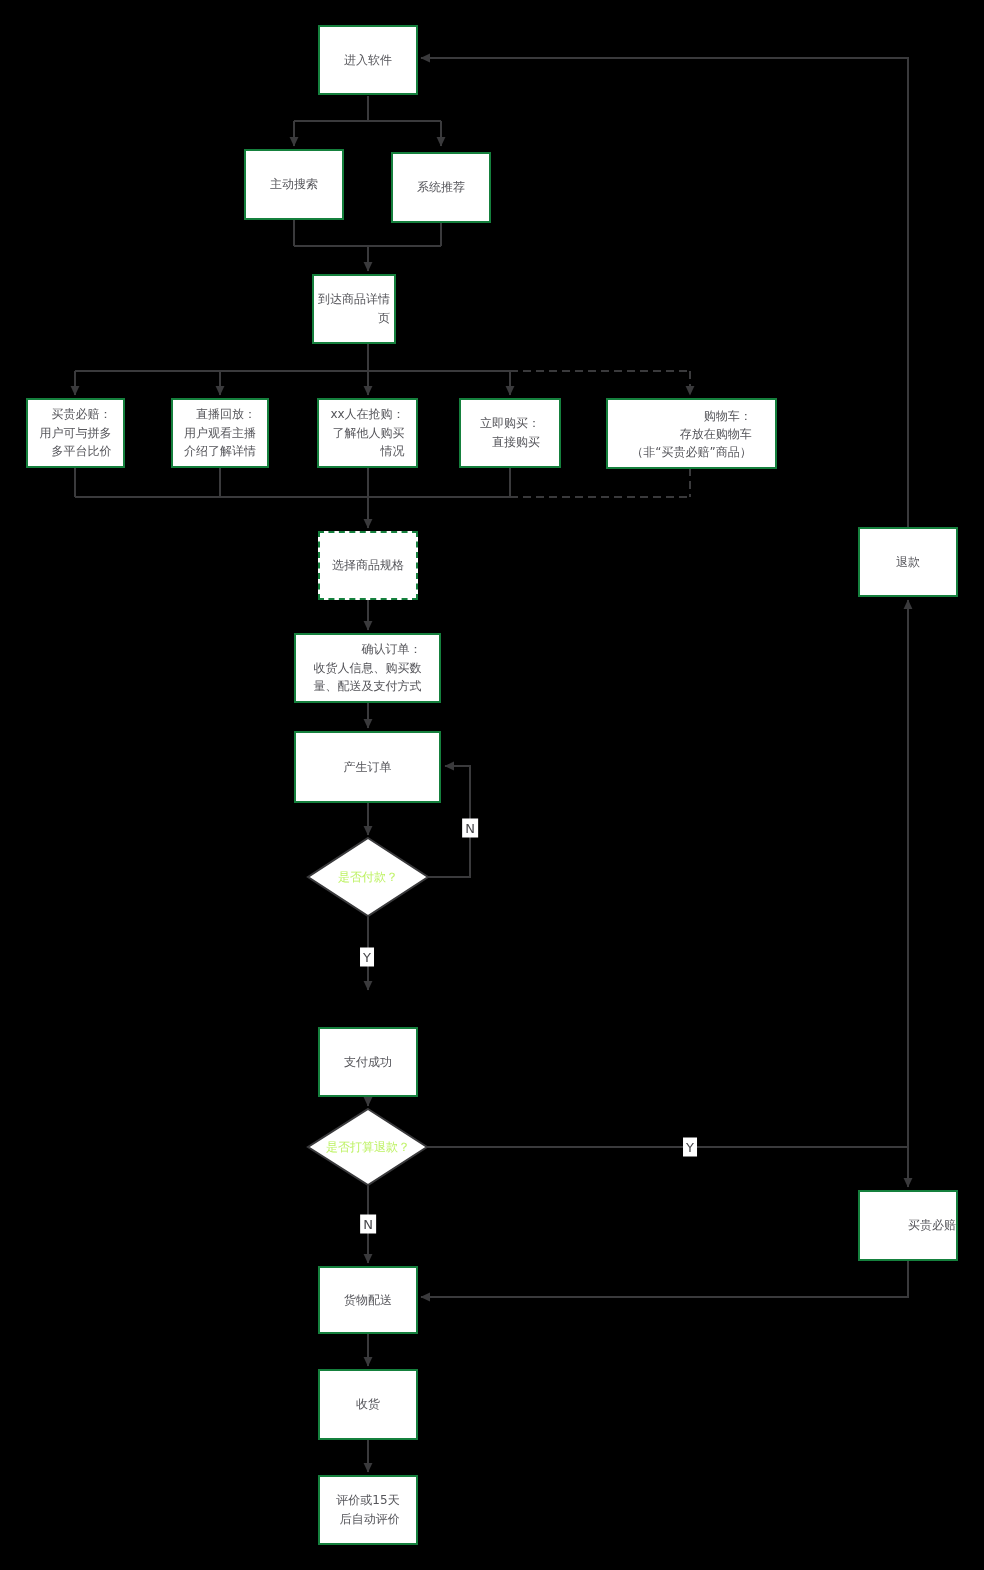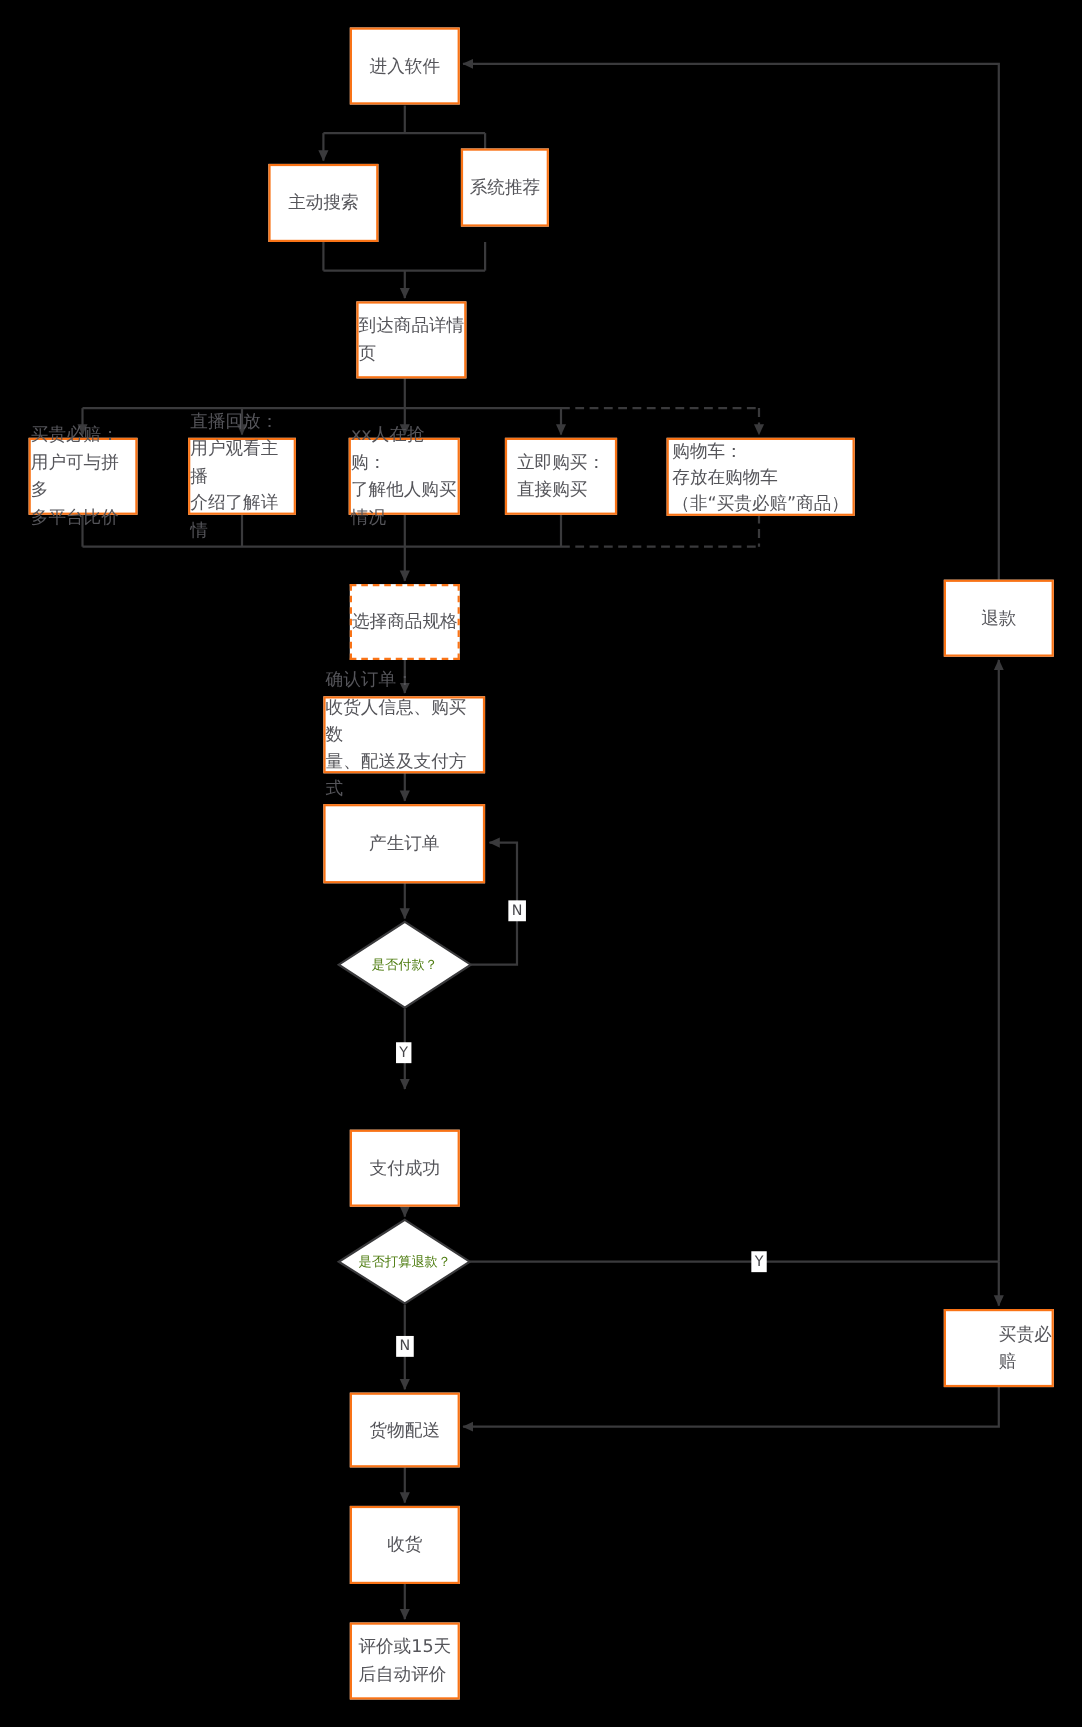--- a/index.html
+++ b/index.html
@@ -2,29 +2,29 @@
 <html><head>
 <meta charset="utf-8">
 <style>
   html,body { margin:0; padding:0; background:#000; }
   .canvas {
     position:relative; width:984px; height:1570px; background:#000000;
     font-family:"DejaVu Sans","Liberation Sans",sans-serif; overflow:hidden;
   }
   .wires { position:absolute; left:0; top:0; }
   .node {
-    position:absolute; background:#ffffff; border:2px solid #f97316;
+    position:absolute; background:#ffffff; border:2px solid #15803d;
     box-sizing:border-box; display:flex; align-items:center; justify-content:center;
-    text-align:left; color:#55555a; font-size:16px; line-height:1.55;
+    text-align:right; color:#55555a; font-size:12px; line-height:1.55;
     white-space:pre-line;
   }
   .node.dashed { border-style:dashed; }
   .dtext {
     position:absolute; display:flex; align-items:center; justify-content:center;
-    text-align:center; color:#4d7c0f; font-size:12px; white-space:pre-line;
+    text-align:center; color:#bef264; font-size:12px; white-space:pre-line;
   }
   .elabel {
     position:absolute; background:#ffffff; color:#48484c; font-size:13px;
     line-height:17px; padding:1px 3px; transform:translate(-50%,-50%);
   }
 </style>
 </head>
 <body>
 
 <div class="canvas">
@@ -86,22 +86,22 @@
       <path d="M368,1334 V1366" marker-end="url(#arw)"></path>
       <path d="M368,1440 V1472" marker-end="url(#arw)"></path>
 
       <polygon points="368,838 428,877 368,916 308,877" fill="#ffffff"></polygon>
       <polygon points="368,1109 427,1147 368,1185 308,1147" fill="#ffffff"></polygon>
     </g>
   </svg>
 
   <div class="node" style="left:318px;top:25px;width:100px;height:70px;">进入软件</div>
   <div class="node" style="left:244px;top:149px;width:100px;height:71px;">主动搜索</div>
-  <div class="node" style="left:391px;top:135px;width:80px;height:71px;margin-left:28px;">系统推荐</div>
-  <div class="node" style="left:324px;top:274px;width:100px;height:70px;">到达商品详情
+  <div class="node" style="left:391px;top:152px;width:100px;height:71px;">系统推荐</div>
+  <div class="node" style="left:312px;top:274px;width:84px;height:70px;">到达商品详情
 页</div>
 
   <div class="node" style="left:26px;top:398px;width:99px;height:70px;">买贵必赔：
 用户可与拼多
 多平台比价</div>
   <div class="node" style="left:171px;top:398px;width:98px;height:70px;">直播回放：
 用户观看主播
 介绍了解详情</div>
   <div class="node" style="left:317px;top:398px;width:101px;height:70px;">xx人在抢购：
 了解他人购买

